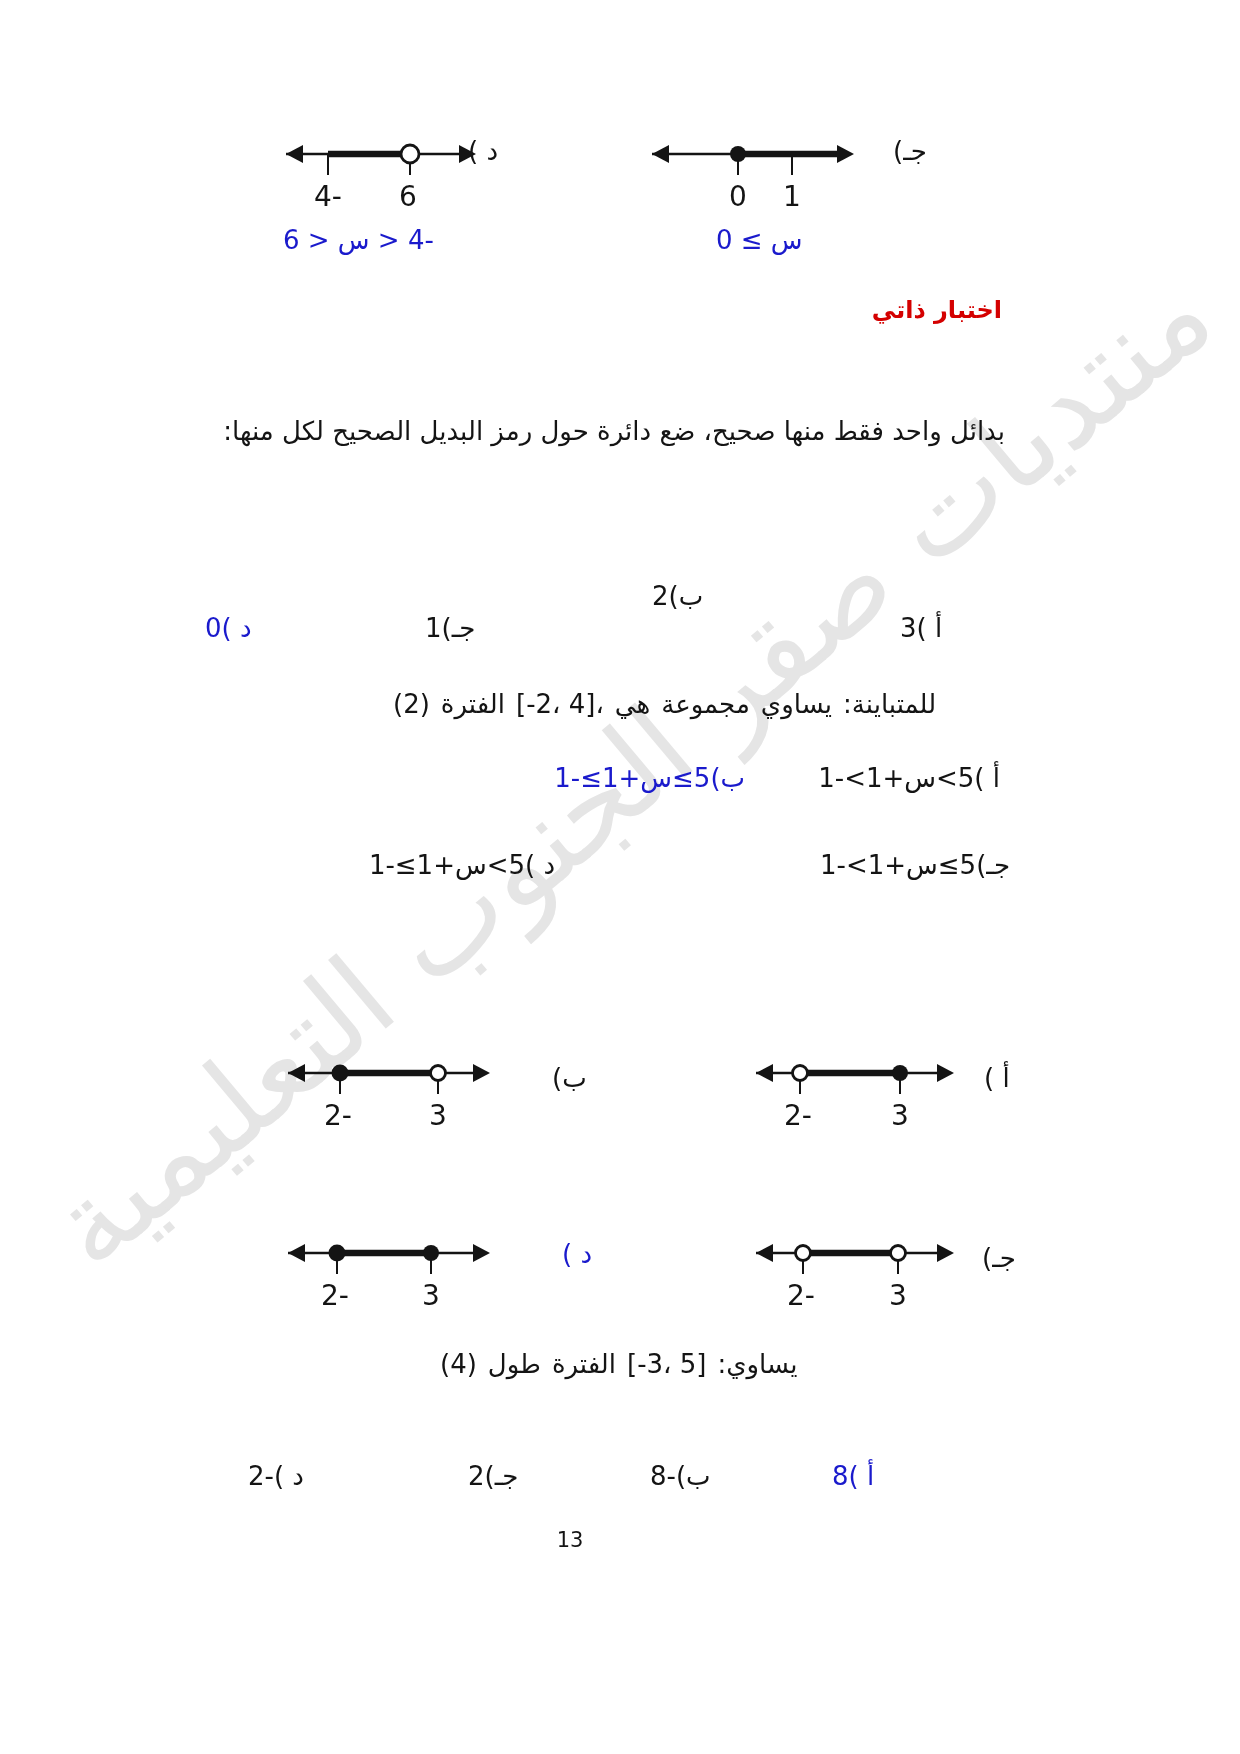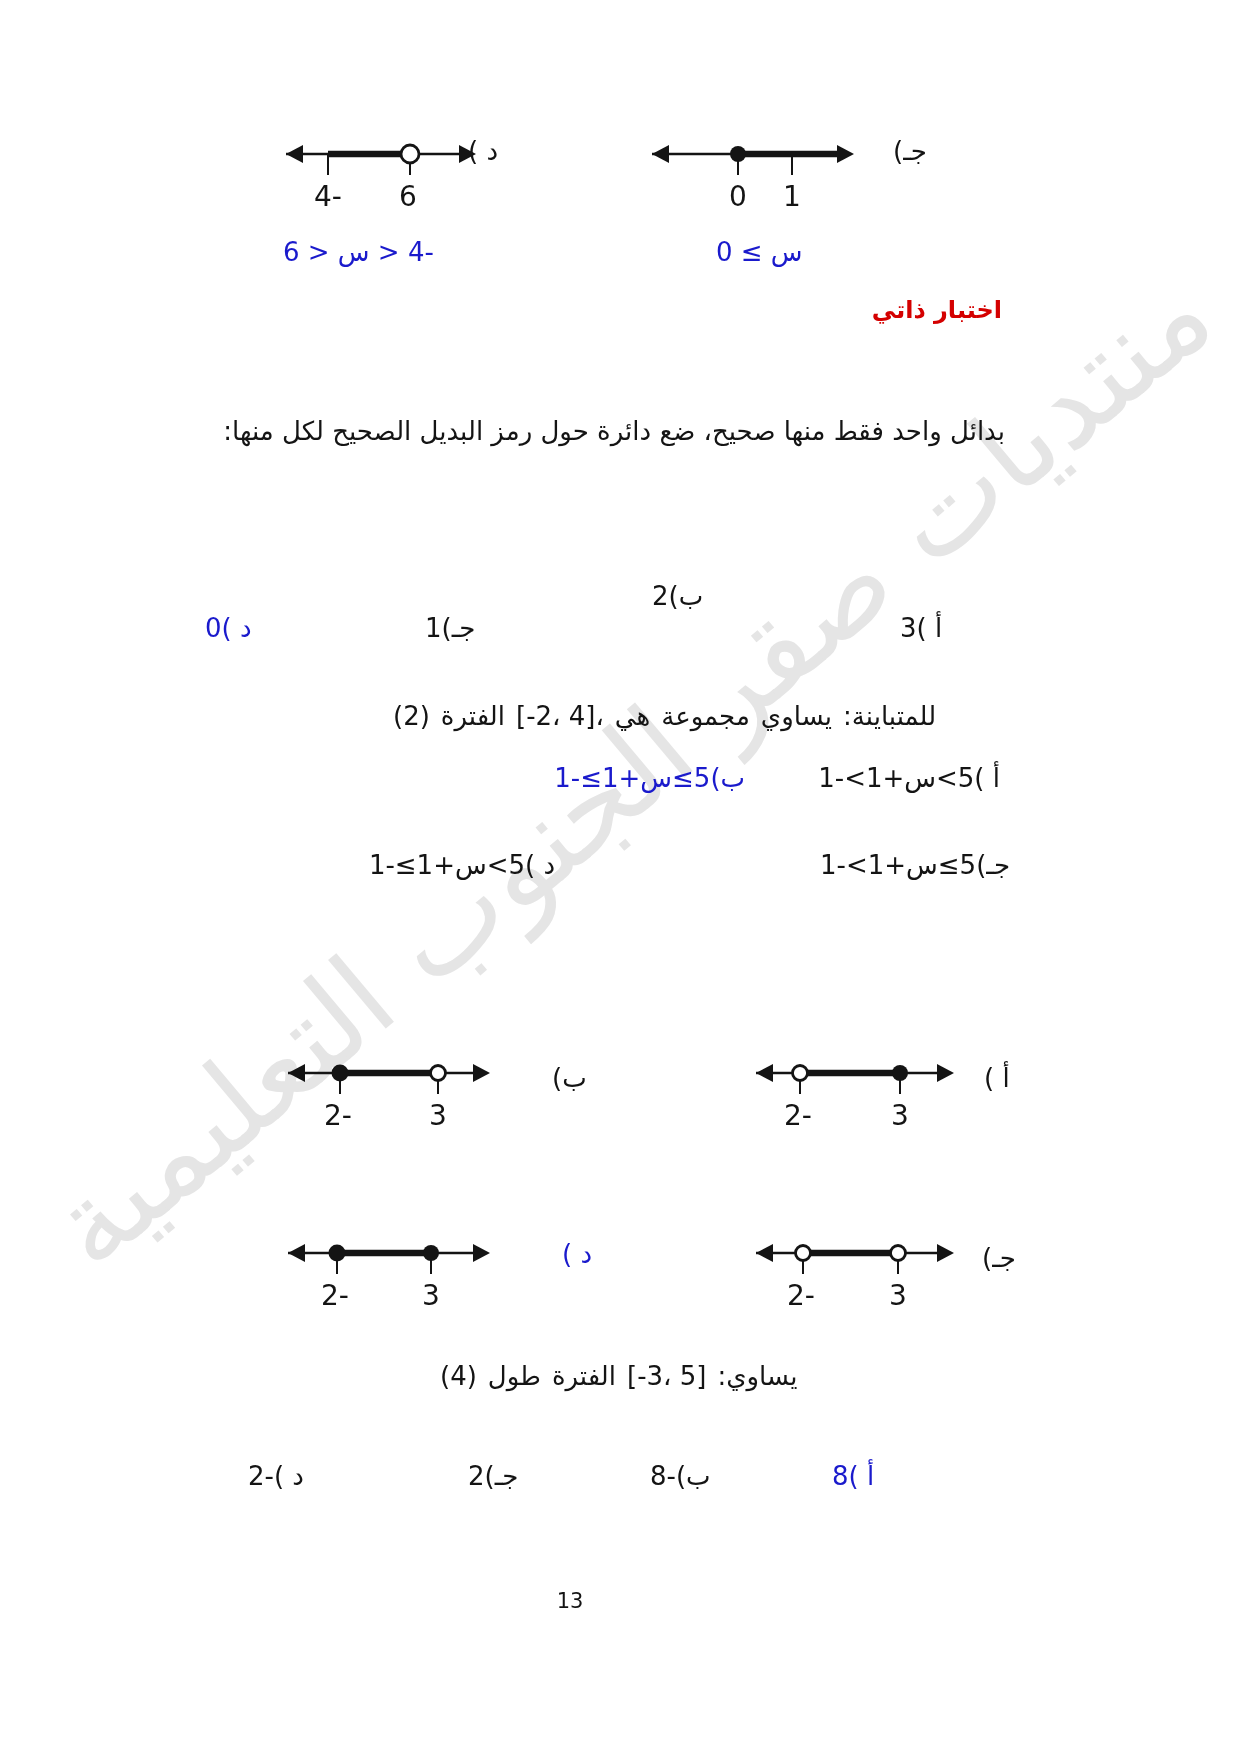--- a/index.html
+++ b/index.html
@@ -5,21 +5,21 @@
   html,body{margin:0;padding:0;background:#888;}
   #page{
     position:relative;width:1240px;height:1754px;margin:0 auto;
     background:#ffffff;overflow:hidden;
     font-family:"DejaVu Sans",sans-serif;color:var(--text,#141414);
   }
   .abs{position:absolute;}
   .t{font-size:26px;line-height:1.25;}
   .rtl{direction:rtl;unicode-bidi:isolate;white-space:nowrap;}
   
-  .f{direction:ltr;unicode-bidi:bidi-override;white-space:pre;margin-top:12px;}
+  .f{direction:ltr;unicode-bidi:bidi-override;white-space:pre;}
   .lt{direction:rtl;unicode-bidi:isolate;white-space:pre;}
   .words{display:flex;flex-direction:row;gap:11px;align-items:baseline;white-space:nowrap;}
   .words .w{direction:rtl;unicode-bidi:isolate;}
   .choice{direction:rtl;unicode-bidi:isolate;white-space:nowrap;}
   .blue{color:var(--blue,#1a1acc);}
   .heading{color:var(--red,#d40000);font-weight:bold;font-size:24px;}
   .pagenum{font-size:21px;}
   .watermark{
     left:630px;top:770px;
     transform:translate(-50%,-50%) rotate(-40deg);
@@ -154,15 +154,15 @@
       <span class="w">الفترة</span>
       <span class="f">[-3، 5]</span>
       <span class="w">يساوي:</span>
     </div>
 
   <div class="abs choice t blue" style="left:832px;top:1460px"><span class="lt">أ )</span><span class="f">8</span></div>
   <div class="abs choice t" style="left:650px;top:1460px"><span class="lt">ب)</span><span class="f">8-</span></div>
   <div class="abs choice t" style="left:468px;top:1460px"><span class="lt">جـ)</span><span class="f">2</span></div>
   <div class="abs choice t" style="left:248px;top:1460px"><span class="lt">د )</span><span class="f">2-</span></div>
 
-  <div class="abs pagenum" style="left:0;width:1140px;top:1589px;text-align:center">13</div>
+  <div class="abs pagenum" style="left:0;width:1140px;top:1528px;text-align:center">13</div>
 
 </div>
 
 </body></html>

